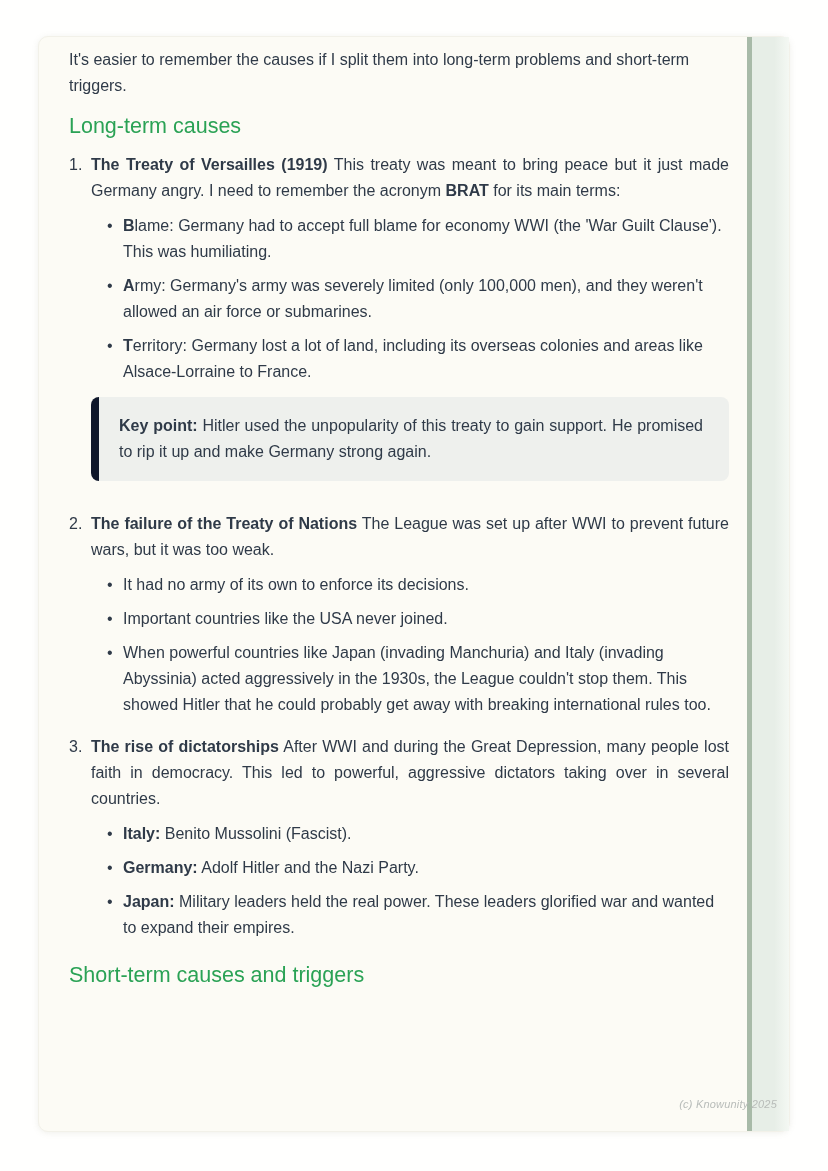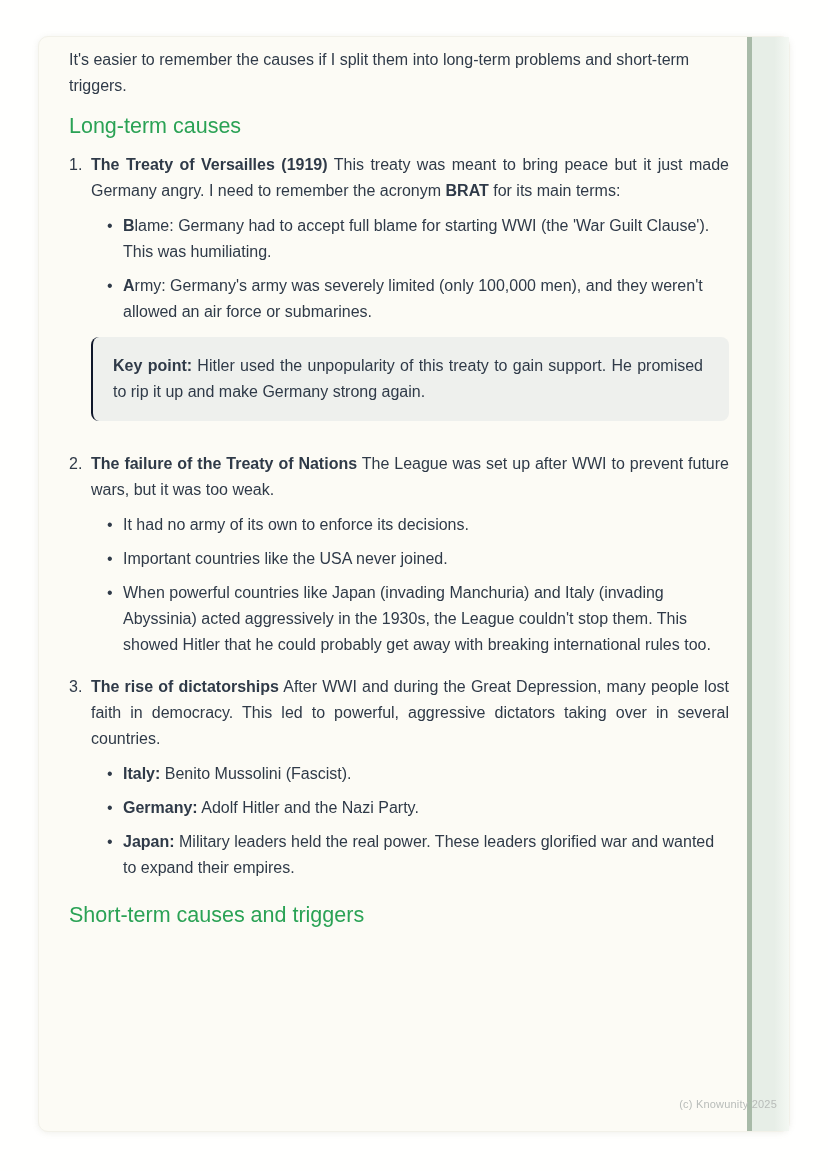--- a/index.html
+++ b/index.html
@@ -28,27 +28,27 @@
   .num-item{display:flex;margin:0 0 4px 0;}
   .num{flex:none;width:22px;}
   .li-body{flex:1;min-width:0;}
   .item-para{text-align:justify;margin:0 0 9px 0;}
   .bullets{list-style:none;margin:0 0 12px 0;padding:0;}
   .bullets li{position:relative;padding-left:32px;margin:0 0 8px 0;}
   .bullets li:last-child{margin-bottom:0;}
   .dot{position:absolute;left:16px;top:0;color:#2f3a48;}
   .dot::before{content:"\2022";}
   .callout{
-    background:#eef0ed;border-left:2px solid #0f172a;border-radius:8px;
+    background:#eef0ed;border-left:8px solid #0f172a;border-radius:8px;
     margin:10px 0 26px 0;padding:16px 26px 16px 20px;
   }
   .callout p{text-align:justify;}
   .watermark{
     position:absolute;right:12px;bottom:20px;z-index:3;
-    font-size:11px;line-height:13px;color:#b8bcb9;letter-spacing:.2px;
+    font-size:11px;line-height:13px;color:#b8bcb9;letter-spacing:.2px;font-style:italic;
   }
 </style>
 </head>
 <body>
 
 <div class="stage">
   <div class="card">
 
     <div class="edge-strip">
       <div class="edge-line"></div>
@@ -61,25 +61,29 @@
 
       <h2>Long-term causes</h2>
 
       <div class="num-item">
         <span class="num">1.</span>
         <div class="li-body">
           <p class="item-para"><span class="b">The Treaty of Versailles (1919)</span><span> This treaty was meant to bring peace but it just made Germany angry. I need to remember the acronym </span><span class="b">BRAT</span><span> for its main terms:</span></p>
           <ul class="bullets">
             <li>
                 <span class="dot"></span>
-                <p><span class="b">B</span><span>lame: Germany had to accept full blame for starting WWI (the 'War Guilt Clause'). This was humiliating.</span></p>
+                <p><span class="b">B</span><span>lame: Germany had to accept full blame for economy WWI (the 'War Guilt Clause'). This was humiliating.</span></p>
               </li>
             <li>
                 <span class="dot"></span>
                 <p><span class="b">A</span><span>rmy: Germany's army was severely limited (only 100,000 men), and they weren't allowed an air force or submarines.</span></p>
+              </li>
+            <li>
+                <span class="dot"></span>
+                <p><span class="b">T</span><span>erritory: Germany lost a lot of land, including its overseas colonies and areas like Alsace-Lorraine to France.</span></p>
               </li>
           </ul>
           <aside class="callout">
             <p><span class="b">Key point:</span><span> Hitler used the unpopularity of this treaty to gain support. He promised to rip it up and make Germany strong again.</span></p>
           </aside>
         </div>
       </div>
 
       <div class="num-item">
         <span class="num">2.</span>

